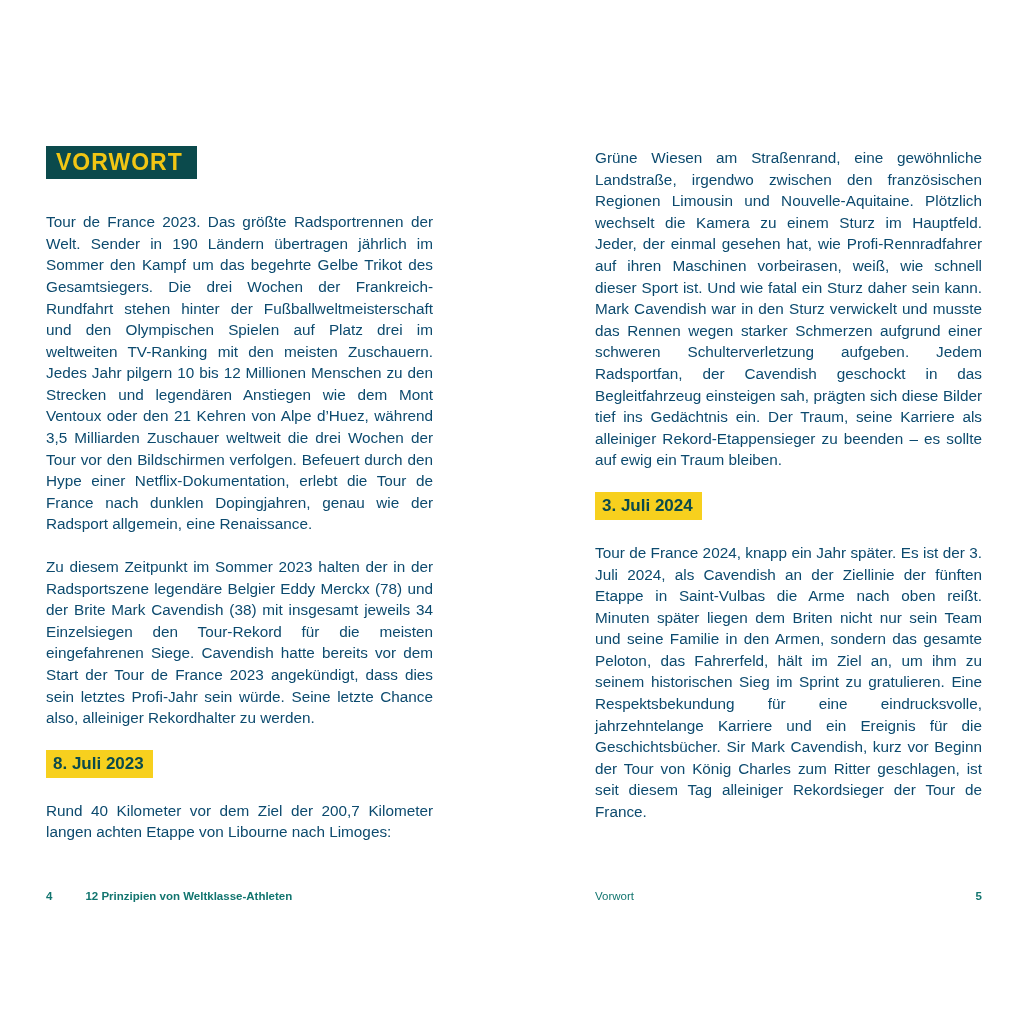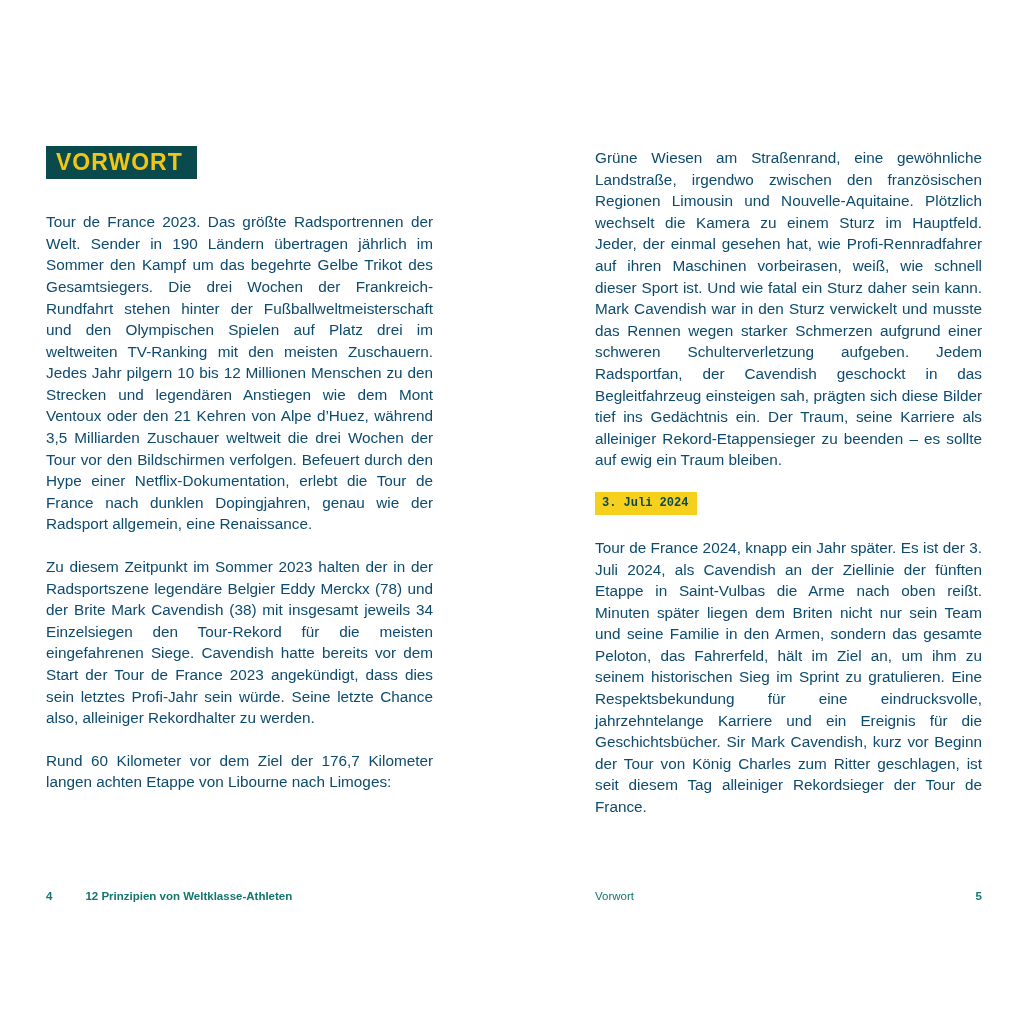--- a/index.html
+++ b/index.html
@@ -42,23 +42,22 @@
     line-height: 21.6px;
     text-align: justify;
     hyphens: auto;
     -webkit-hyphens: auto;
     color: #0c4a6e;
   }
   p.body-par:last-child { margin-bottom: 0; }
 
   h2.date-heading {
     margin: 18px 0 22px 0;
-    font-size: 12px;
+    font-size: 17px;
     line-height: 1;
-    font-family: Liberation Mono, monospace;
   }
   h2.date-heading .hl {
     display: inline-block;
     background: #F7D01E;
     color: #0B4A4C;
     font-weight: bold;
     padding: 5px 9px 6px 7px;
   }
 
   .footer {
@@ -90,22 +89,25 @@
 
 <div class="spread">
 
   <div class="column left">
     <h1 class="chapter-title">VORWORT</h1>
 
     <p class="body-par" lang="de">Tour de France 2023. Das größte Radsportrennen der Welt. Sender in 190 Ländern übertragen jährlich im Sommer den Kampf um das begehrte Gelbe Trikot des Gesamtsiegers. Die drei Wochen der Frankreich-Rundfahrt stehen hinter der Fußballweltmeisterschaft und den Olympischen Spielen auf Platz drei im weltweiten TV-Ranking mit den meisten Zuschauern. Jedes Jahr pilgern 10 bis 12 Millionen Menschen zu den Strecken und legendären Anstiegen wie dem Mont Ventoux oder den 21 Kehren von Alpe d’Huez, während 3,5 Milliarden Zuschauer weltweit die drei Wochen der Tour vor den Bildschirmen verfolgen. Befeuert durch den Hype einer Netflix-Dokumentation, erlebt die Tour de France nach dunklen Dopingjahren, genau wie der Radsport allgemein, eine Renaissance.</p>
 
     <p class="body-par" lang="de">Zu diesem Zeitpunkt im Sommer 2023 halten der in der Radsportszene legendäre Belgier Eddy Merckx (78) und der Brite Mark Cavendish (38) mit insgesamt jeweils 34 Einzelsiegen den Tour-Rekord für die meisten eingefahrenen Siege. Cavendish hatte bereits vor dem Start der Tour de France 2023 angekündigt, dass dies sein letztes Profi-Jahr sein würde. Seine letzte Chance also, alleiniger Rekordhalter zu werden.</p>
 
+    <h2 class="date-heading">
+      <span class="hl">8. Juli 2023</span>
+    </h2>
 
-    <p class="body-par" lang="de">Rund 60 Kilometer vor dem Ziel der 176,7 Kilometer langen achten Etappe von Libourne nach Limoges:</p>
+    <p class="body-par" lang="de">Rund 40 Kilometer vor dem Ziel der 200,7 Kilometer langen achten Etappe von Libourne nach Limoges:</p>
   </div>
 
   <div class="column right">
     <p class="body-par" lang="de">Grüne Wiesen am Straßenrand, eine gewöhnliche Landstraße, irgendwo zwischen den französischen Regionen Limousin und Nouvelle-Aquitaine. Plötzlich wechselt die Kamera zu einem Sturz im Hauptfeld. Jeder, der einmal gesehen hat, wie Profi-Rennradfahrer auf ihren Maschinen vorbeirasen, weiß, wie schnell dieser Sport ist. Und wie fatal ein Sturz daher sein kann. Mark Cavendish war in den Sturz verwickelt und musste das Rennen wegen starker Schmerzen aufgrund einer schweren Schulterverletzung aufgeben. Jedem Radsportfan, der Cavendish geschockt in das Begleitfahrzeug einsteigen sah, prägten sich diese Bilder tief ins Gedächtnis ein. Der Traum, seine Karriere als alleiniger Rekord-Etappensieger zu beenden – es sollte auf ewig ein Traum bleiben.</p>
 
     <h2 class="date-heading" style="margin-top:16px;">
       <span class="hl">3. Juli 2024</span>
     </h2>
 
     <p class="body-par" lang="de">Tour de France 2024, knapp ein Jahr später. Es ist der 3. Juli 2024, als Cavendish an der Ziellinie der fünften Etappe in Saint-Vulbas die Arme nach oben reißt. Minuten später liegen dem Briten nicht nur sein Team und seine Familie in den Armen, sondern das gesamte Peloton, das Fahrerfeld, hält im Ziel an, um ihm zu seinem historischen Sieg im Sprint zu gratulieren. Eine Respektsbekundung für eine eindrucksvolle, jahrzehntelange Karriere und ein Ereignis für die Geschichtsbücher. Sir Mark Cavendish, kurz vor Beginn der Tour von König Charles zum Ritter geschlagen, ist seit diesem Tag alleiniger Rekordsieger der Tour de France.</p>

